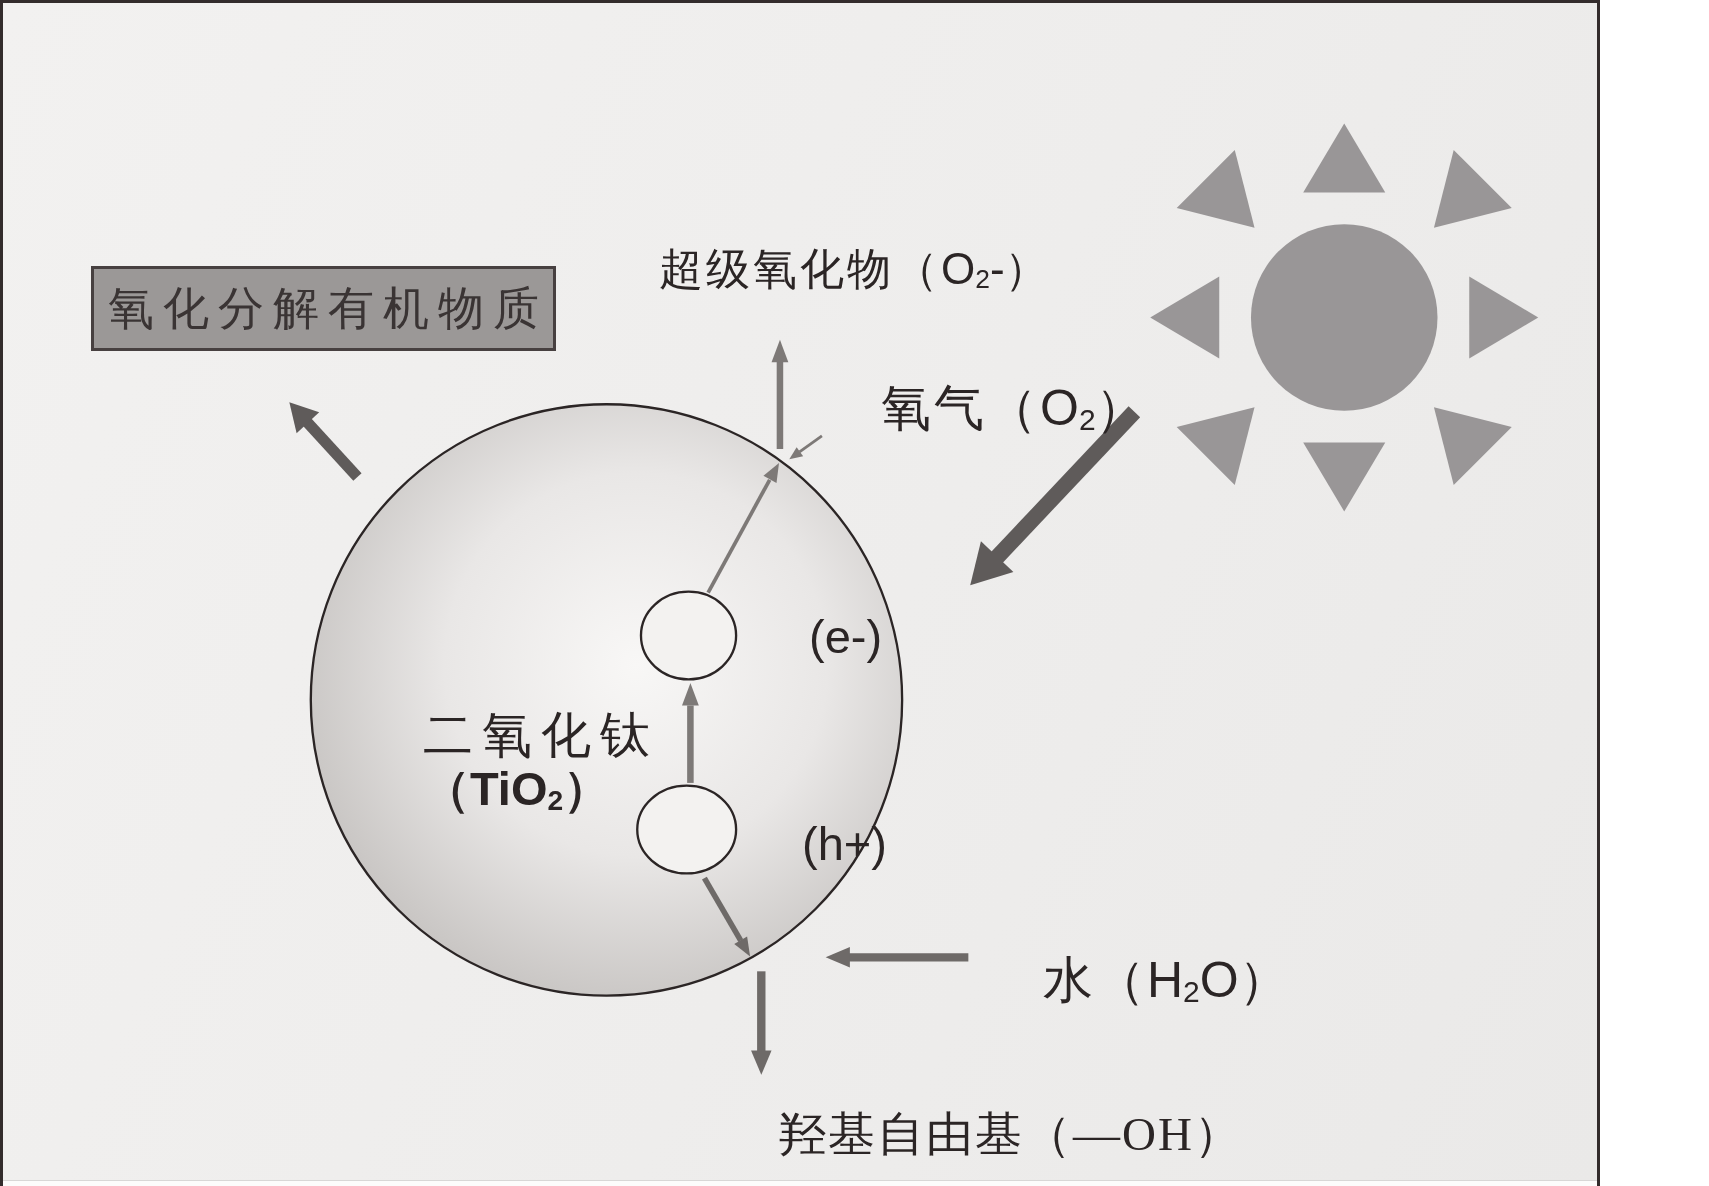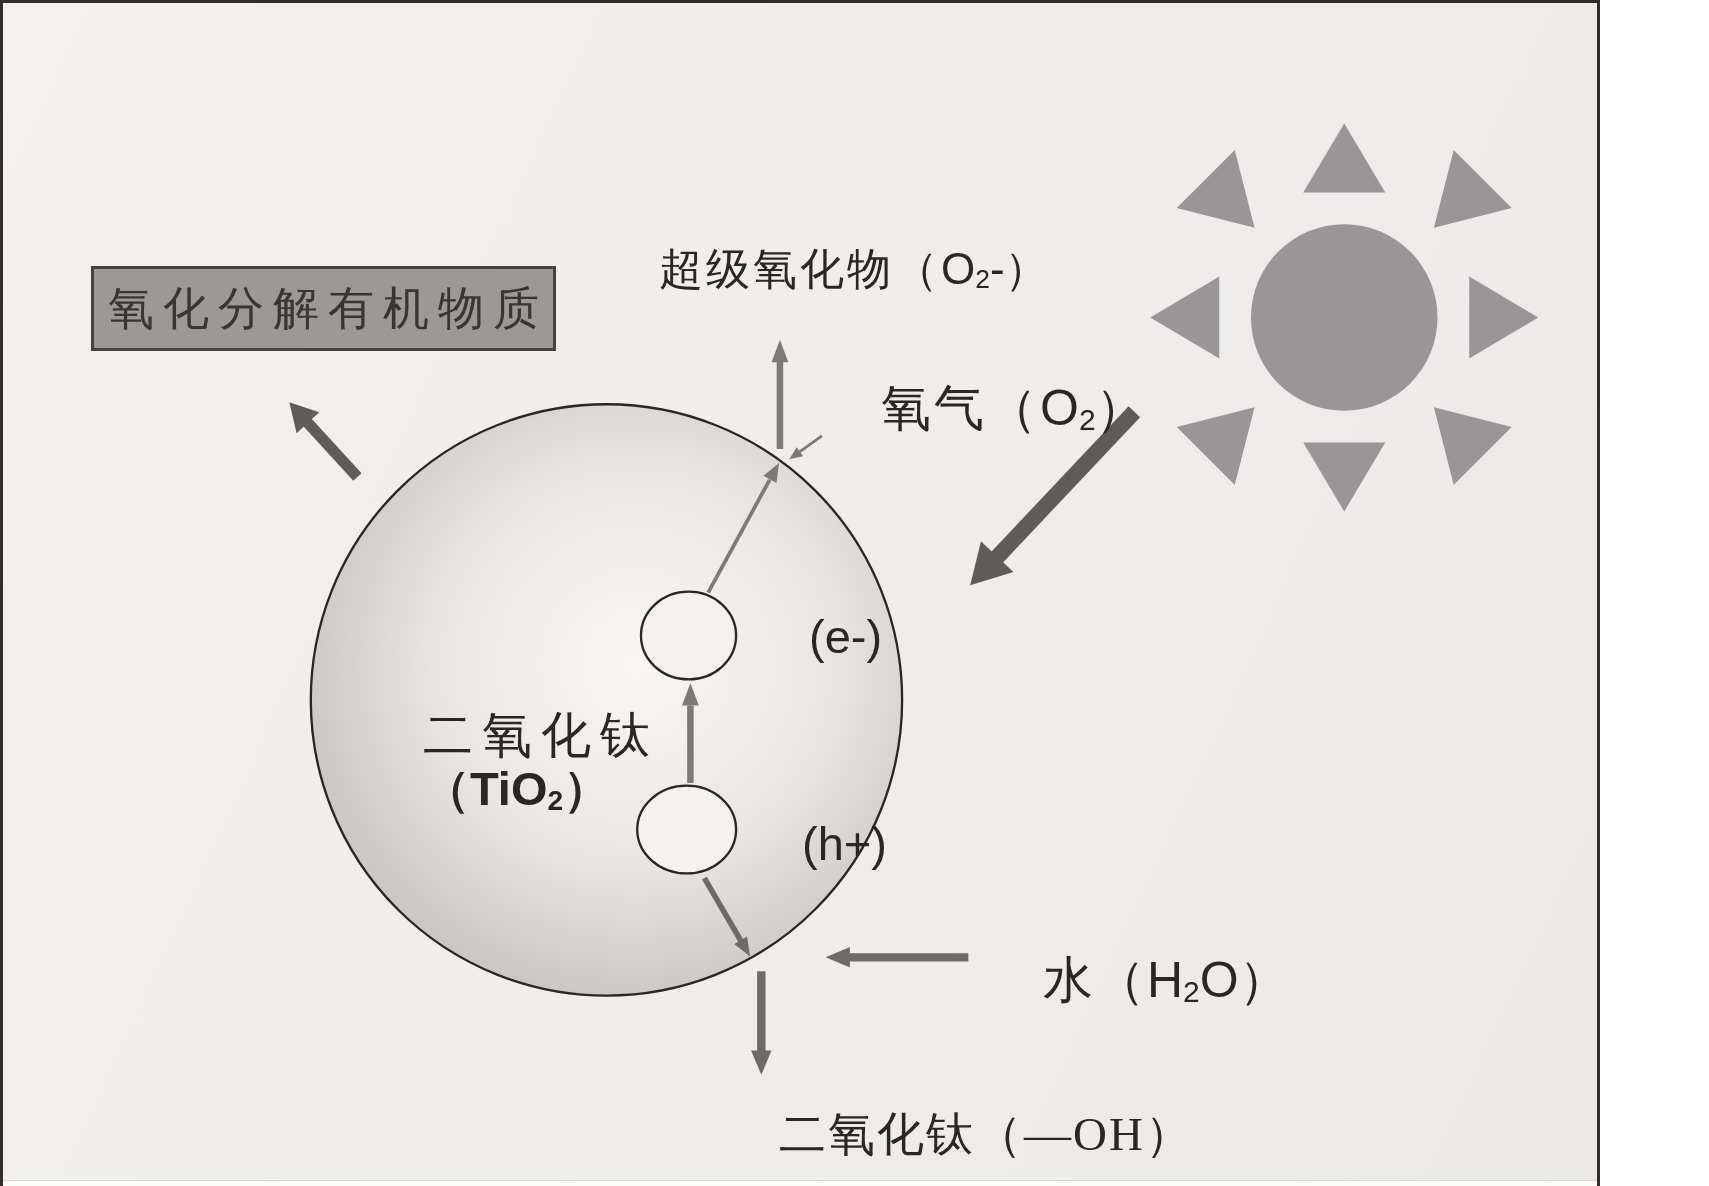--- a/index.html
+++ b/index.html
@@ -151,16 +151,16 @@
     <span class="tio2-line2"><span>（</span><span class="latin">TiO</span><span class="latin subscript">2</span><span>）</span></span>
   </div>
 
   <div class="label latin electron-label">(e-)</div>
   <div class="label latin hole-label">(h+)</div>
 
   <div class="label water-label">
     <span>水（</span><span class="latin">H</span><span class="latin subscript">2</span><span class="latin">O</span><span>）</span>
   </div>
 
-  <div class="label hydroxyl-label">二氧化钛（—OH）</div>
+  <div class="label hydroxyl-label">羟基自由基（—OH）</div>
 
   <div class="bottom-strip"></div>
 </div>
 
 </body></html>

